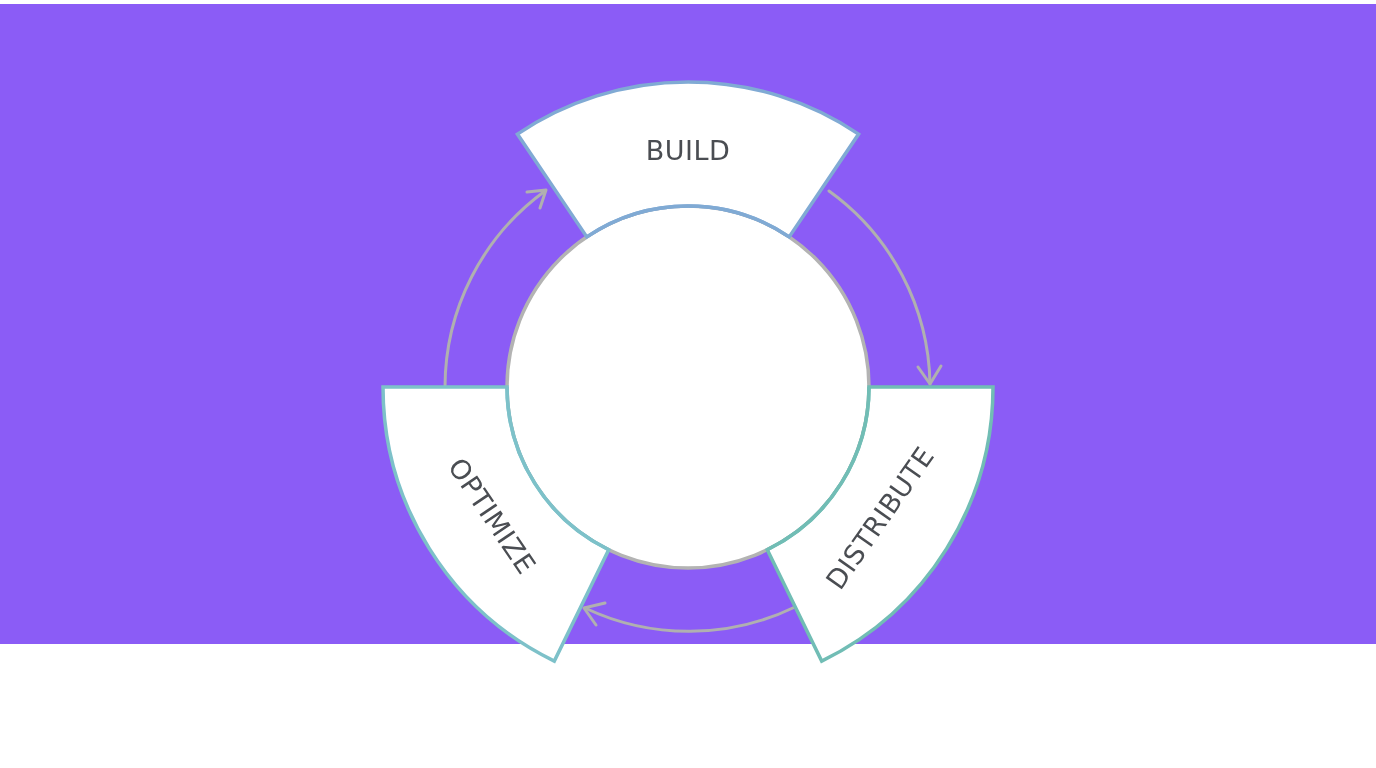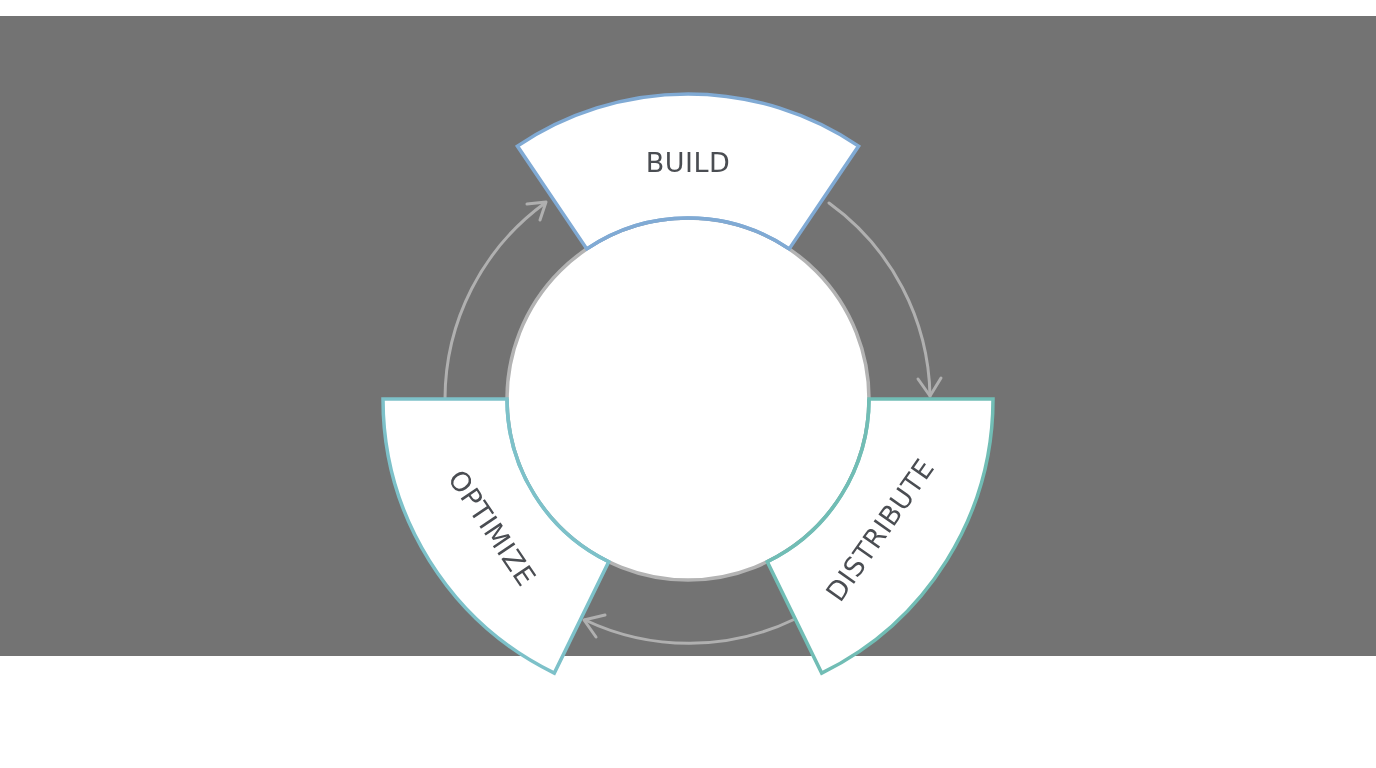--- a/index.html
+++ b/index.html
@@ -1,17 +1,17 @@
 <!DOCTYPE html>
 <html><head>
 <meta charset="utf-8">
 <style>
   html, body { margin: 0; padding: 0; background: #ffffff; }
   body { width: 1376px; height: 768px; overflow: hidden; position: relative; }
-  #canvas { position: absolute; left: 0; top: 16px; width: 1376px; height: 640px; background: #737373; }
+  #canvas { position: absolute; left: 0; top: 4px; width: 1376px; height: 640px; background: #8b5cf6; }
   svg { display: block; }
   .seg-label {
     font-family: "DejaVu Sans", sans-serif;
     font-size: 27px;
     fill: #4a4d52;
     letter-spacing: 0.5px;
   }
   .cycle-arrow { fill: none; stroke-width: 3; stroke-linecap: round; stroke-linejoin: round; }
   .segment { fill: #ffffff; stroke-width: 3.5; stroke-linejoin: miter; }
   .inner-ring { fill: #ffffff; stroke-width: 3.5; }

